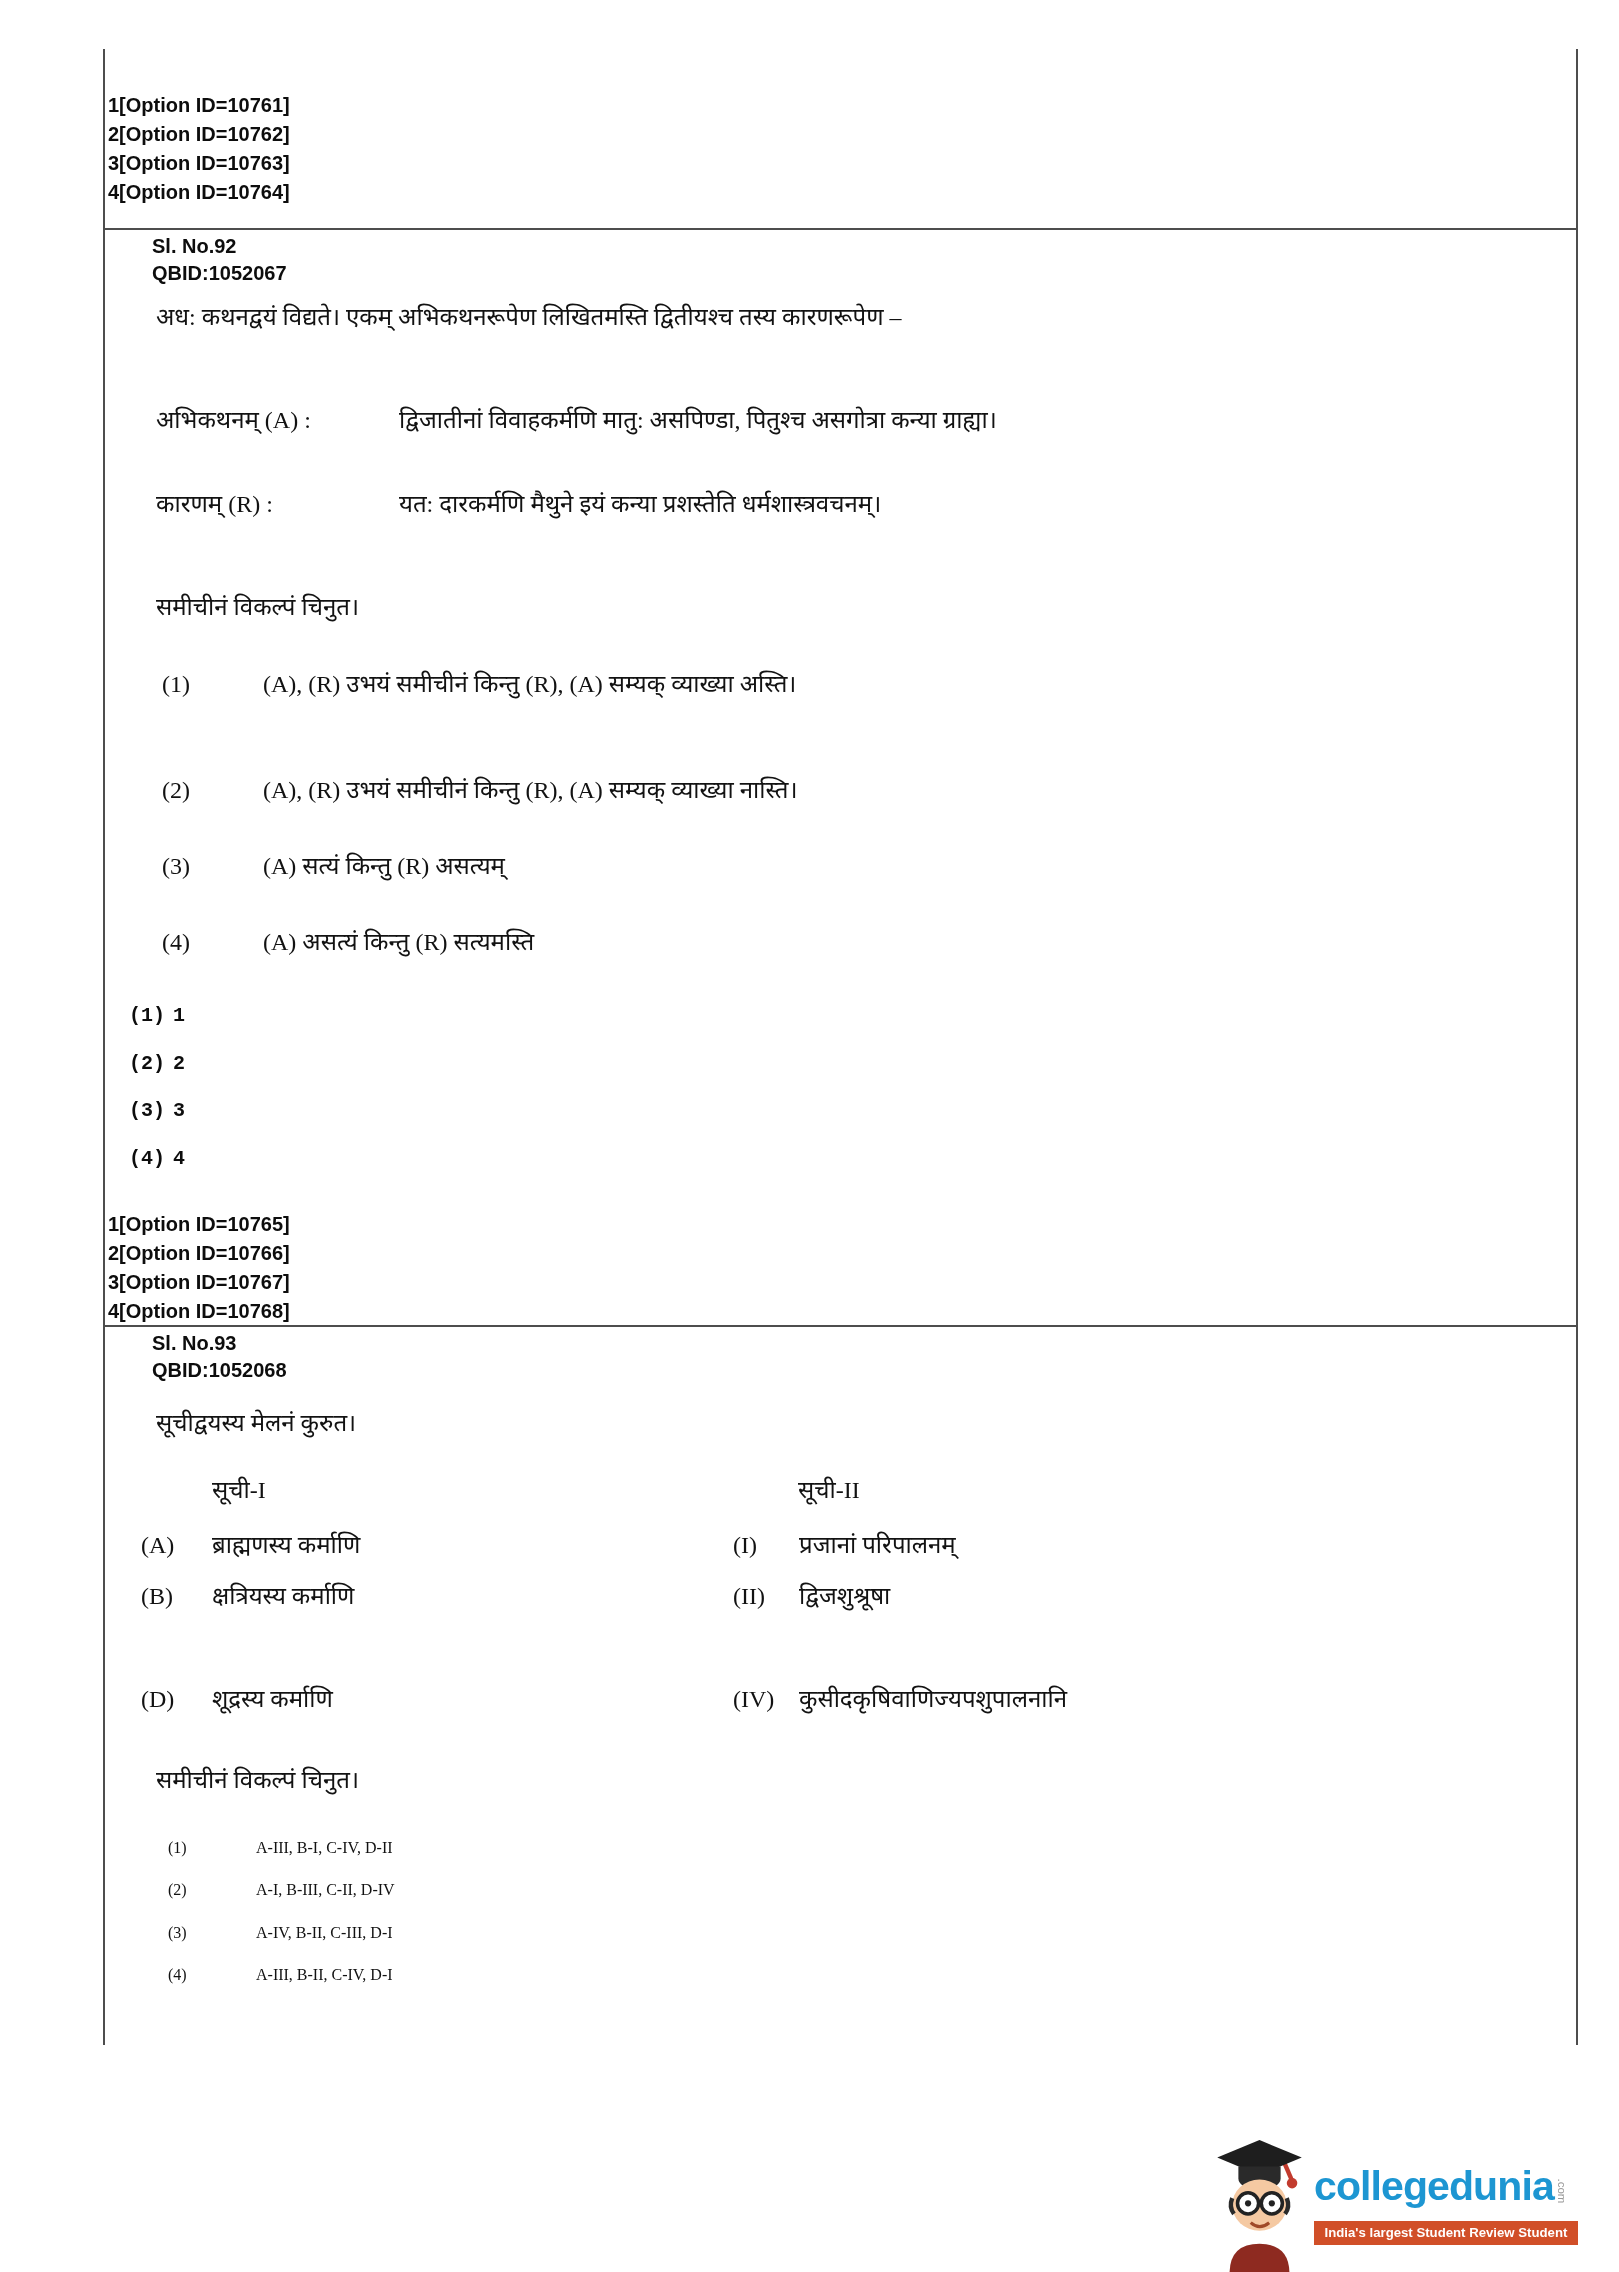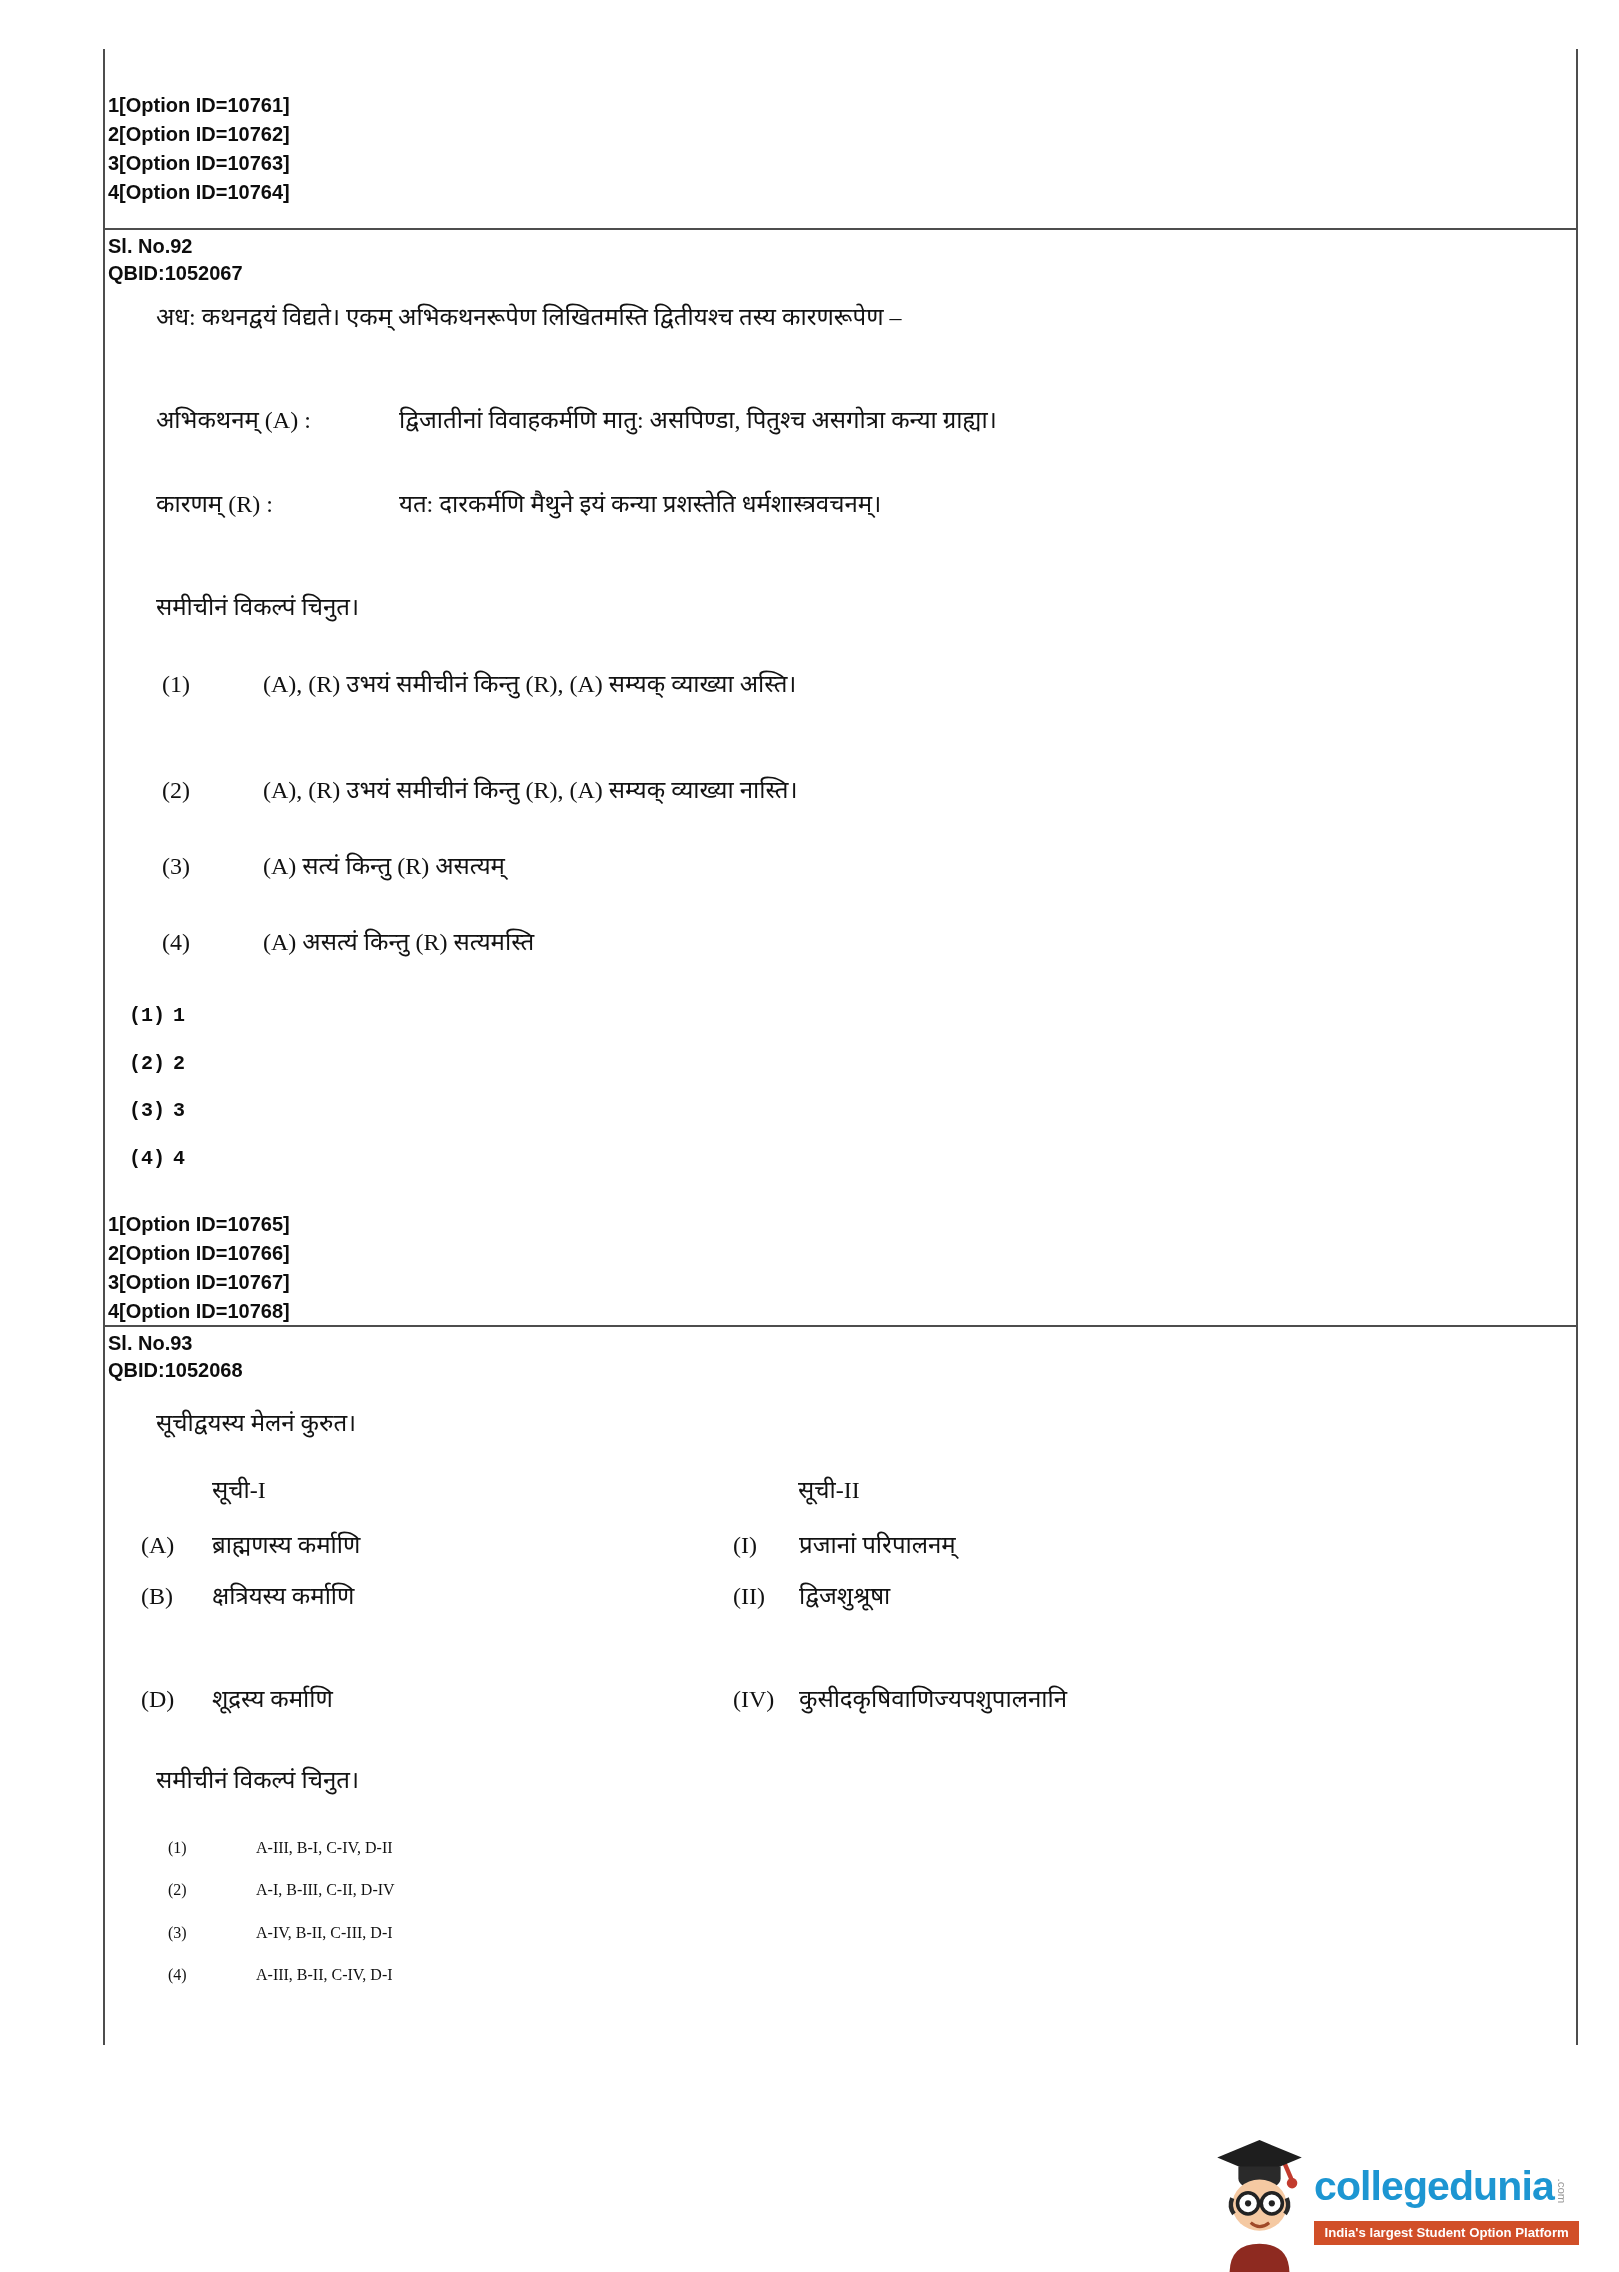--- a/index.html
+++ b/index.html
@@ -25,21 +25,21 @@
   
   .bold-sans {
     position:absolute;
     left:108px;
     font-family:"Liberation Sans", sans-serif;
     font-weight:bold;
     font-size:20px;
     color:#0d0d0d;
   }
   .bold-sans div { line-height:29px; white-space:nowrap; }
-  .slno div { line-height:26.5px; }
+  .slno div { line-height:26.5px;margin-left:44px; }
 
   
   .row {
     position:absolute;
     left:128px;
     font-size:24px;
     line-height:39px;
     white-space:nowrap;
     margin-left:28px;
   }
@@ -228,17 +228,17 @@
         <circle cx="70" cy="72" r="3.5" fill="#222222"></circle>
 
         <path d="M46,94 q10,9 21,0" stroke="#a04a28" stroke-width="3.5" fill="none"></path>
 
         <path d="M22,150 q1,-32 34,-32 q33,0 34,32 z" fill="#8e2a20"></path>
       </svg>
     </div>
     <div class="brand-line">
       <span class="brand">collegedunia</span><span class="tld">.com</span>
     </div>
-    <div class="tagline">India's largest Student Option Platform</div>
+    <div class="tagline">India's largest Student Review Student</div>
   </div>
 
 </div>
 
 
 </body></html>

